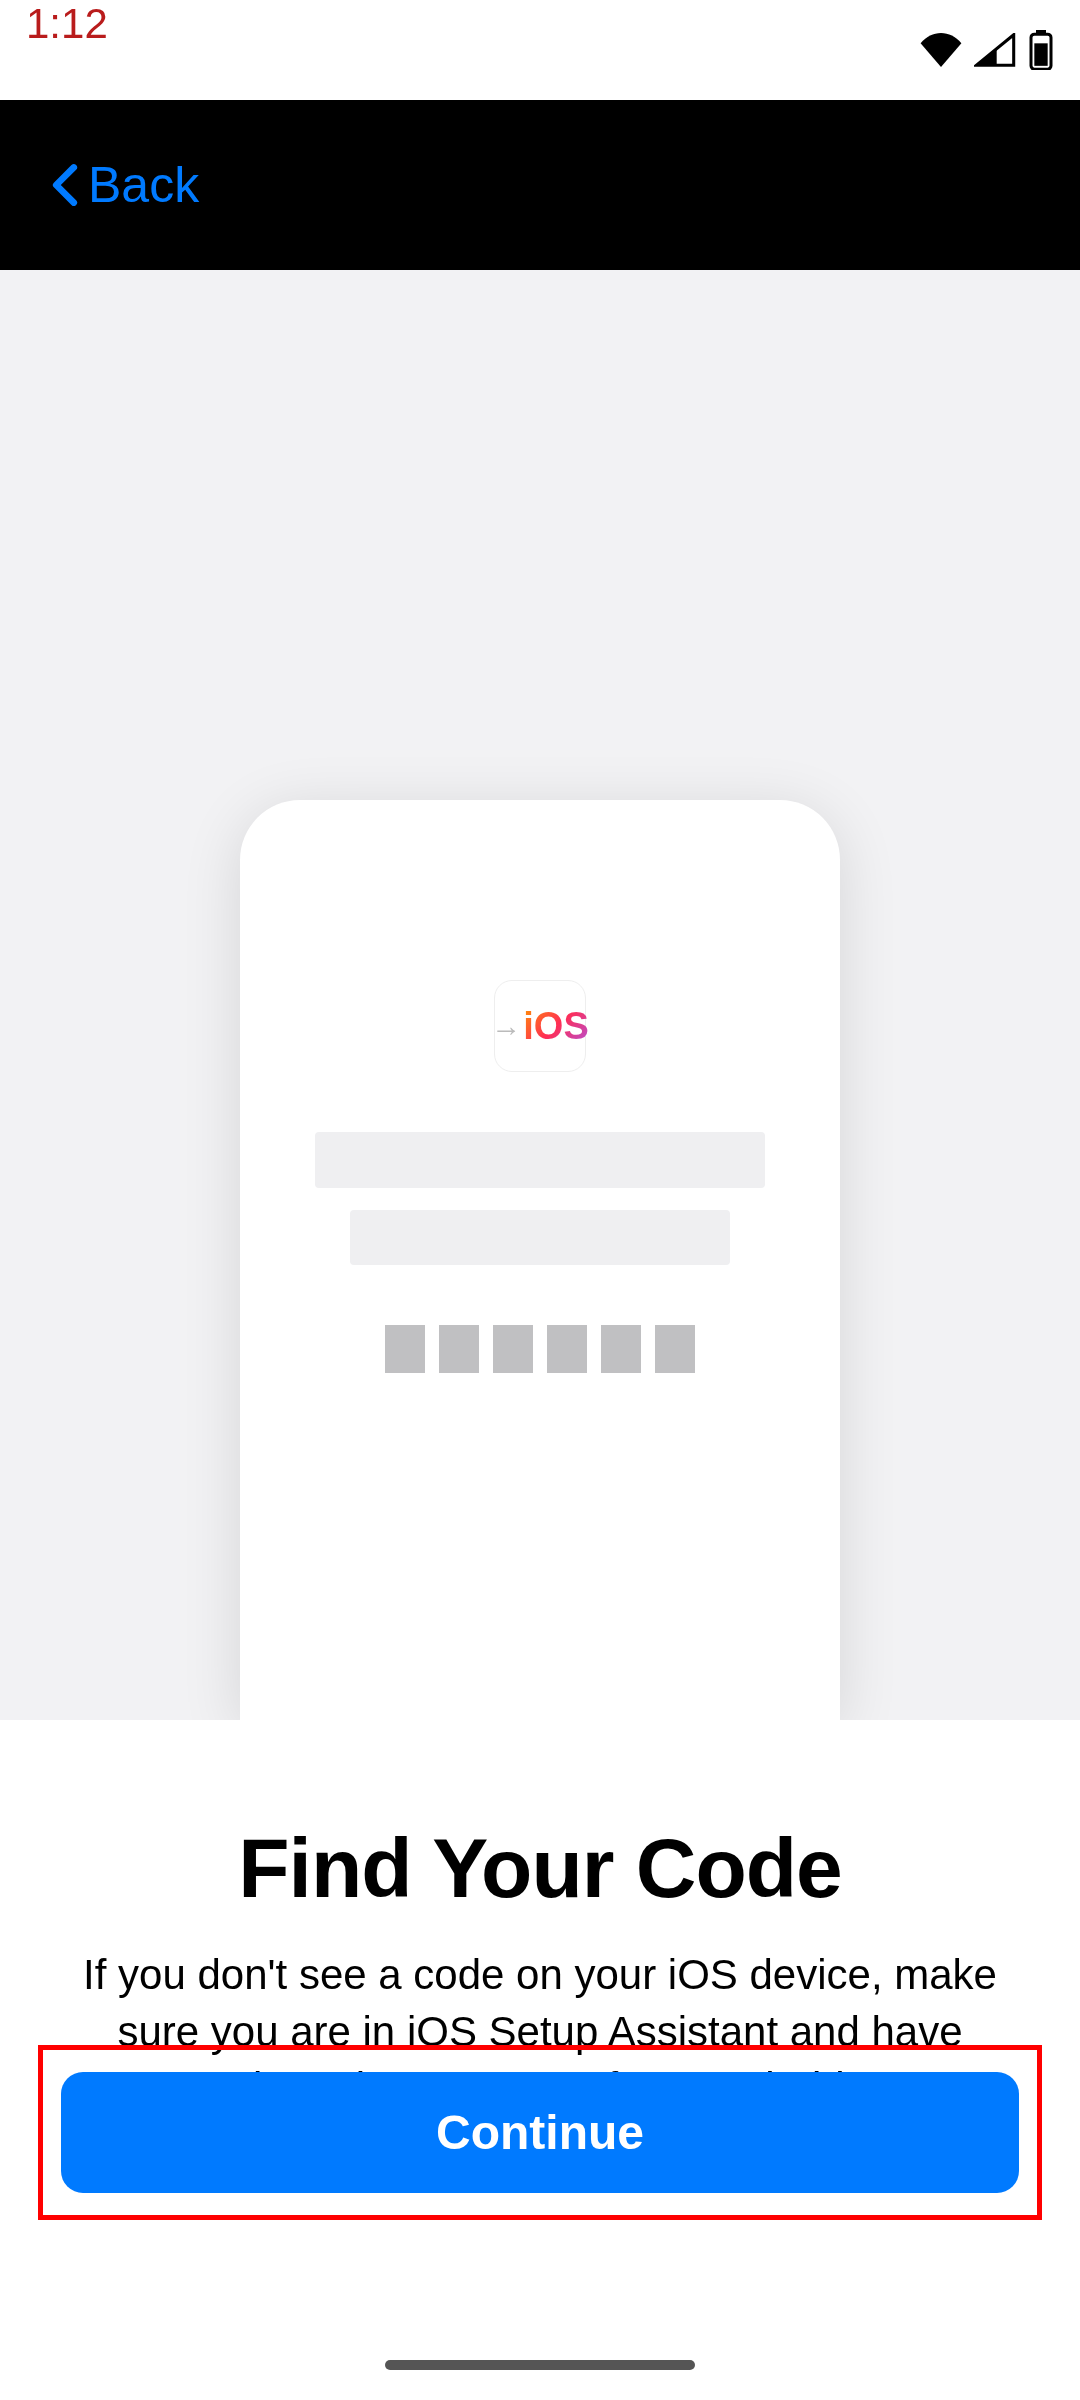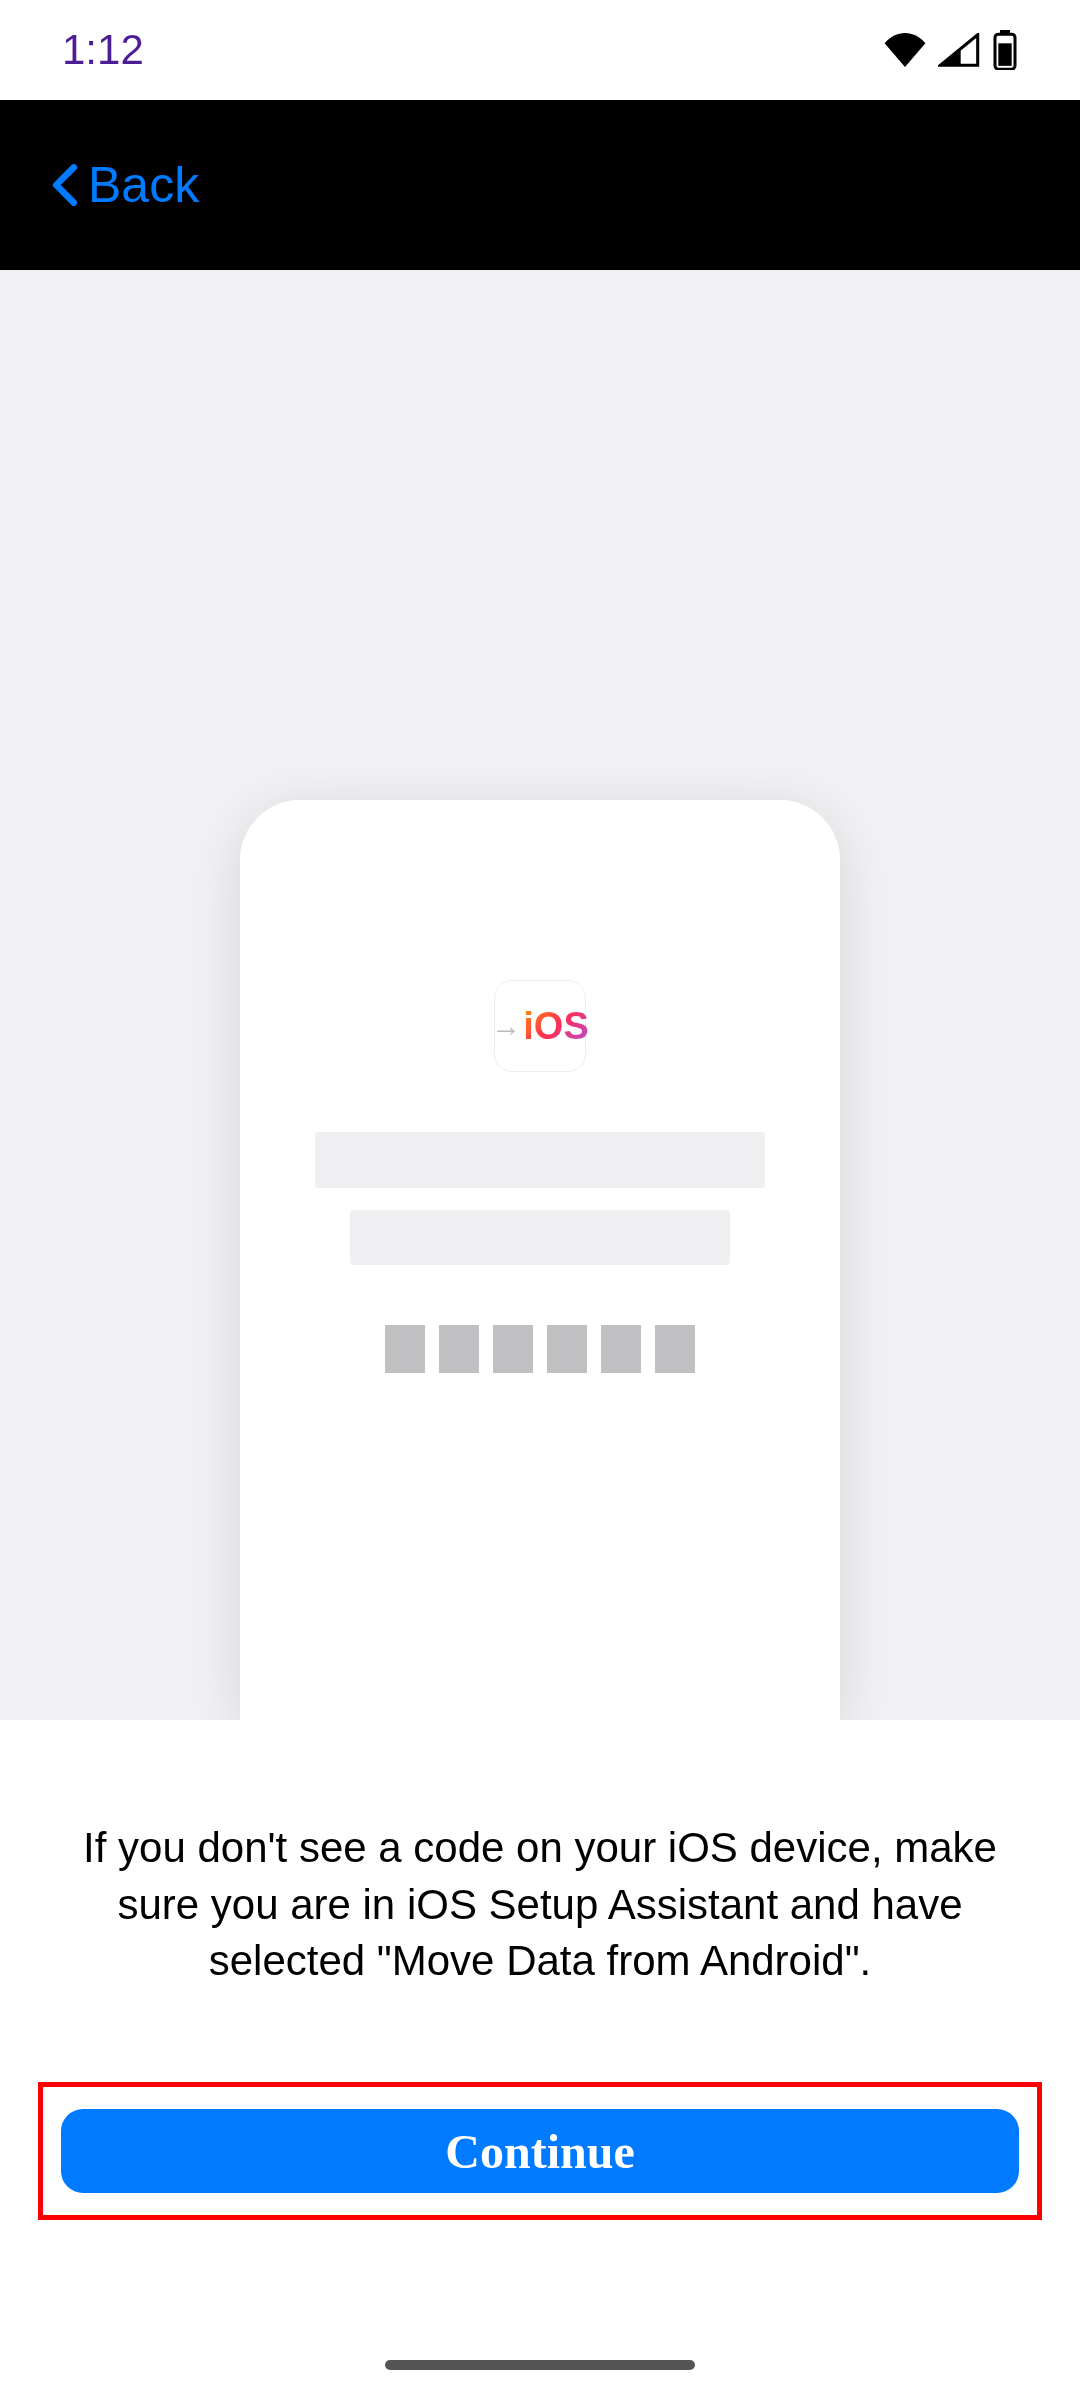--- a/index.html
+++ b/index.html
@@ -12,23 +12,22 @@
       height: 2400px;
       font-family: -apple-system, BlinkMacSystemFont, 'Segoe UI', Helvetica, Arial, sans-serif;
       background: #ffffff;
       position: relative;
       overflow: hidden;
     }
     .status-bar {
       height: 100px;
       display: flex;
       justify-content: space-between;
-      align-items: center;
-      padding: 0 62px;
-      color: #4c1d95;
+      padding: 0 26px;
+      color: #b91c1c;
     }
     .status-time {
       font-size: 42px;
       font-weight: 500;
     }
     .status-icons {
       display: flex;
       align-items: center;
       gap: 12px;
     }
@@ -138,29 +137,28 @@
     .button-container {
       position: absolute;
       bottom: 180px;
       left: 38px;
       right: 38px;
       border: 5px solid #ff0000;
       padding: 22px 18px;
     }
     .continue-button {
       width: 100%;
-      height: 84px;
+      height: 121px;
       background: #007aff;
       color: #fff;
       font-size: 48px;
       font-weight: 600;
       border: none;
       border-radius: 22px;
       cursor: pointer;
-      font-family: Liberation Serif, serif;
     }
     .home-indicator {
       position: absolute;
       bottom: 30px;
       left: 50%;
       transform: translateX(-50%);
       width: 310px;
       height: 10px;
       background: #555;
       border-radius: 5px;
@@ -211,20 +209,21 @@
       <div class="code-box"></div>
       <div class="code-box"></div>
       <div class="code-box"></div>
       <div class="code-box"></div>
       <div class="code-box"></div>
     </div>
   </div>
 </div>
 
 <div class="content-area">
+  <h1 class="title">Find Your Code</h1>
   <p class="description">If you don't see a code on your iOS device, make sure you are in iOS Setup Assistant and have selected "Move Data from Android".</p>
 </div>
 
 <div class="button-container">
   <button class="continue-button">Continue</button>
 </div>
 
 <div class="home-indicator"></div>
 
 </body></html>

